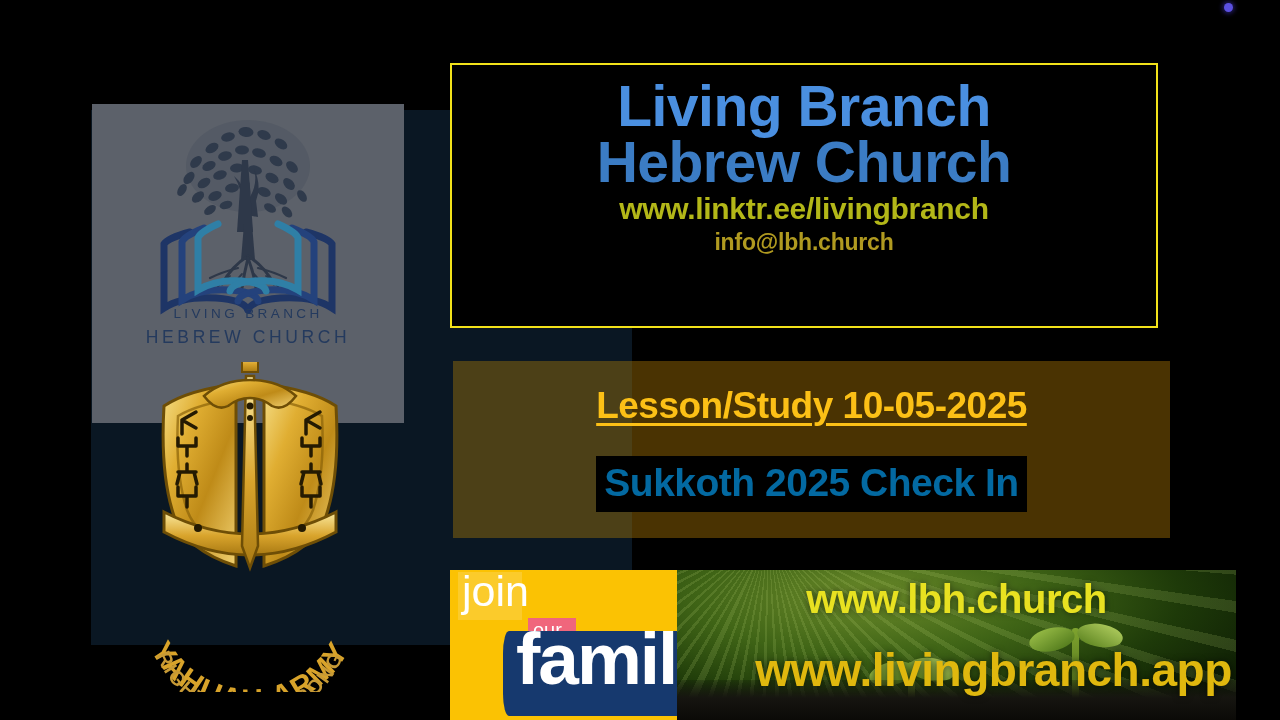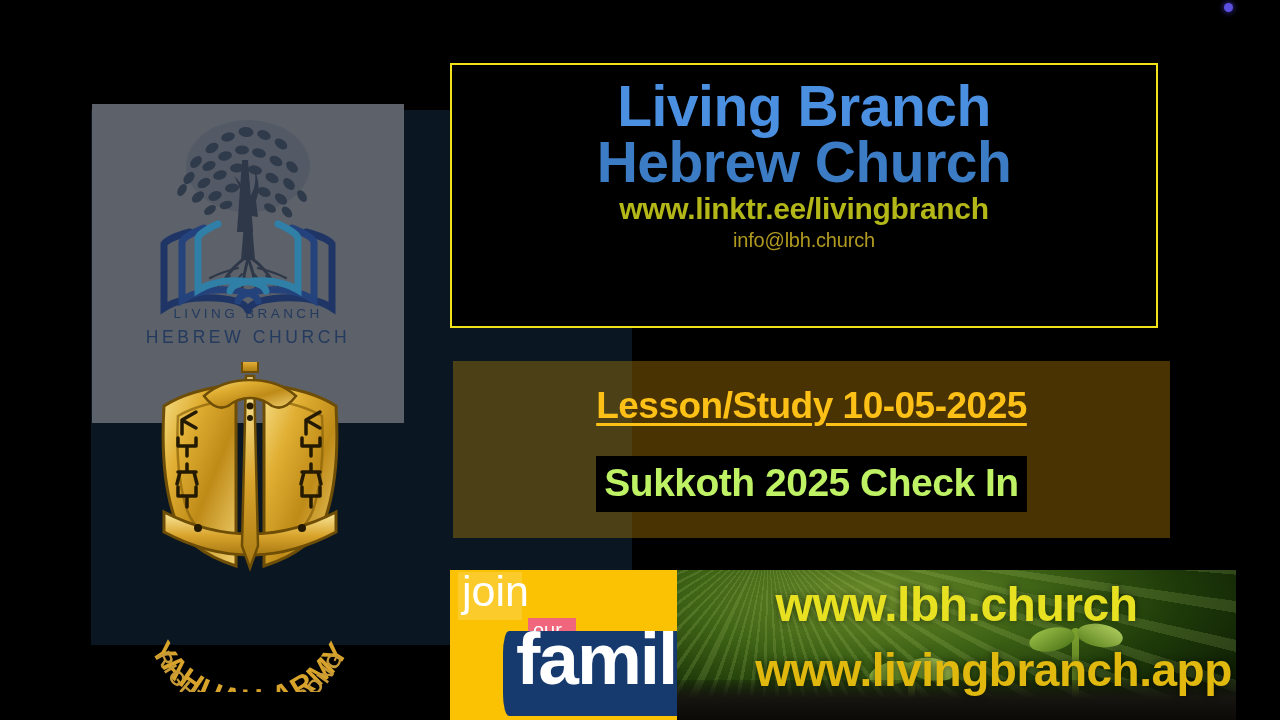--- a/index.html
+++ b/index.html
@@ -21,31 +21,31 @@
   
   .yahuah{position:absolute;left:120px;top:362px;width:260px;height:330px;}
 
   
   .header-box{position:absolute;left:450px;top:63px;width:708px;height:265px;
     background:#000;border:2px solid #f2e21a;box-sizing:border-box;
     display:flex;flex-direction:column;align-items:center;justify-content:flex-start;padding-top:14px;}
   .hdr-title{color:#4a8fe0;font-size:57px;font-weight:700;line-height:0.98;text-align:center;letter-spacing:-0.5px;}
   .hdr-title .l2{color:#3b7cc4;display:block;}
   .hdr-url{color:#b3b718;font-size:30px;font-weight:700;margin-top:1px;letter-spacing:-0.3px;}
-  .hdr-mail{color:#b09a20;font-size:20px;font-weight:400;margin-top:3px;letter-spacing:-0.2px;}
+  .hdr-mail{color:#b09a20;font-size:23px;font-weight:700;margin-top:3px;letter-spacing:-0.2px;}
 
   
   .olive-box{position:absolute;left:453px;top:361px;width:717px;height:177px;
     background:#4a3302;overflow:hidden;}
   .olive-left{position:absolute;left:0;top:0;width:179px;height:177px;background:#4c4017;}
   .lesson-line{position:absolute;left:0;top:24px;width:717px;text-align:center;}
   .lesson-line span{color:#fcc016;font-size:37px;font-weight:700;
     text-decoration:underline;text-underline-offset:5px;text-decoration-thickness:3px;letter-spacing:-0.5px;}
   .sukkoth-line{position:absolute;left:0;top:95px;width:717px;text-align:center;}
-  .sukkoth-line span{display:inline-block;background:#000;color:#bef264;font-size:39px;
+  .sukkoth-line span{display:inline-block;background:#000;color:#0369a1;font-size:39px;
     font-weight:700;padding:5px 8px 7px 8px;letter-spacing:-0.5px;}
 
   
   .banner{position:absolute;left:450px;top:570px;width:786px;height:150px;overflow:hidden;}
   .banner-join{position:absolute;left:0;top:0;width:227px;height:150px;background:#fbc203;}
   .join-word{position:absolute;left:8px;top:2px;width:64px;height:48px;background:rgba(255,255,255,0.16);}
   .join-word span{position:absolute;left:4px;top:-2px;color:#fff;font-size:43px;font-weight:300;line-height:1;}
   .our-box{position:absolute;left:78px;top:48px;width:48px;height:26px;background:#f0667c;}
   .our-box span{position:absolute;left:5px;top:1px;color:#fff;font-size:20px;font-weight:400;line-height:1.15;}
   .family-flag{position:absolute;left:21px;top:61px;width:183px;height:85px;background:#16396e;
@@ -60,21 +60,21 @@
   .green-soil{position:absolute;left:0;bottom:0;width:100%;height:40px;
     background:linear-gradient(180deg,rgba(12,18,6,0.25) 0%, #161510 45%, #0b0a07 100%);}
   .sprout{position:absolute;}
   .sprout .stem{position:absolute;left:50%;bottom:0;width:7px;height:100%;margin-left:-3px;
     background:linear-gradient(180deg,#7ea32e,#3e5c14);border-radius:3px;}
   .sprout .leafL{position:absolute;left:-20px;top:0;width:46px;height:23px;border-radius:50%;
     background:linear-gradient(160deg,#9ec24a,#4b7418);transform:rotate(-12deg);}
   .sprout .leafR{position:absolute;right:-22px;top:-4px;width:46px;height:23px;border-radius:50%;
     background:linear-gradient(200deg,#b6d263,#577f1c);transform:rotate(9deg);}
   .banner-url1{position:absolute;left:0;top:7px;width:559px;text-align:center;
-    color:#e8e121;font-size:48px;font-weight:700;letter-spacing:-0.5px;
+    color:#e8e121;font-size:40px;font-weight:700;letter-spacing:-0.5px;
     text-shadow:0 0 7px rgba(0,0,0,0.55);}
   .banner-url2{position:absolute;left:0;top:73px;width:633px;text-align:center;
     color:#e0b80e;font-size:46px;font-weight:700;letter-spacing:-0.5px;
     text-shadow:0 0 7px rgba(0,0,0,0.6);}
 
   
   .corner-dot{position:absolute;left:1224px;top:3px;width:9px;height:9px;border-radius:50%;
     background:#5b50e0;box-shadow:0 0 4px 2px rgba(70,58,200,0.45);}
 </style>
 </head>

